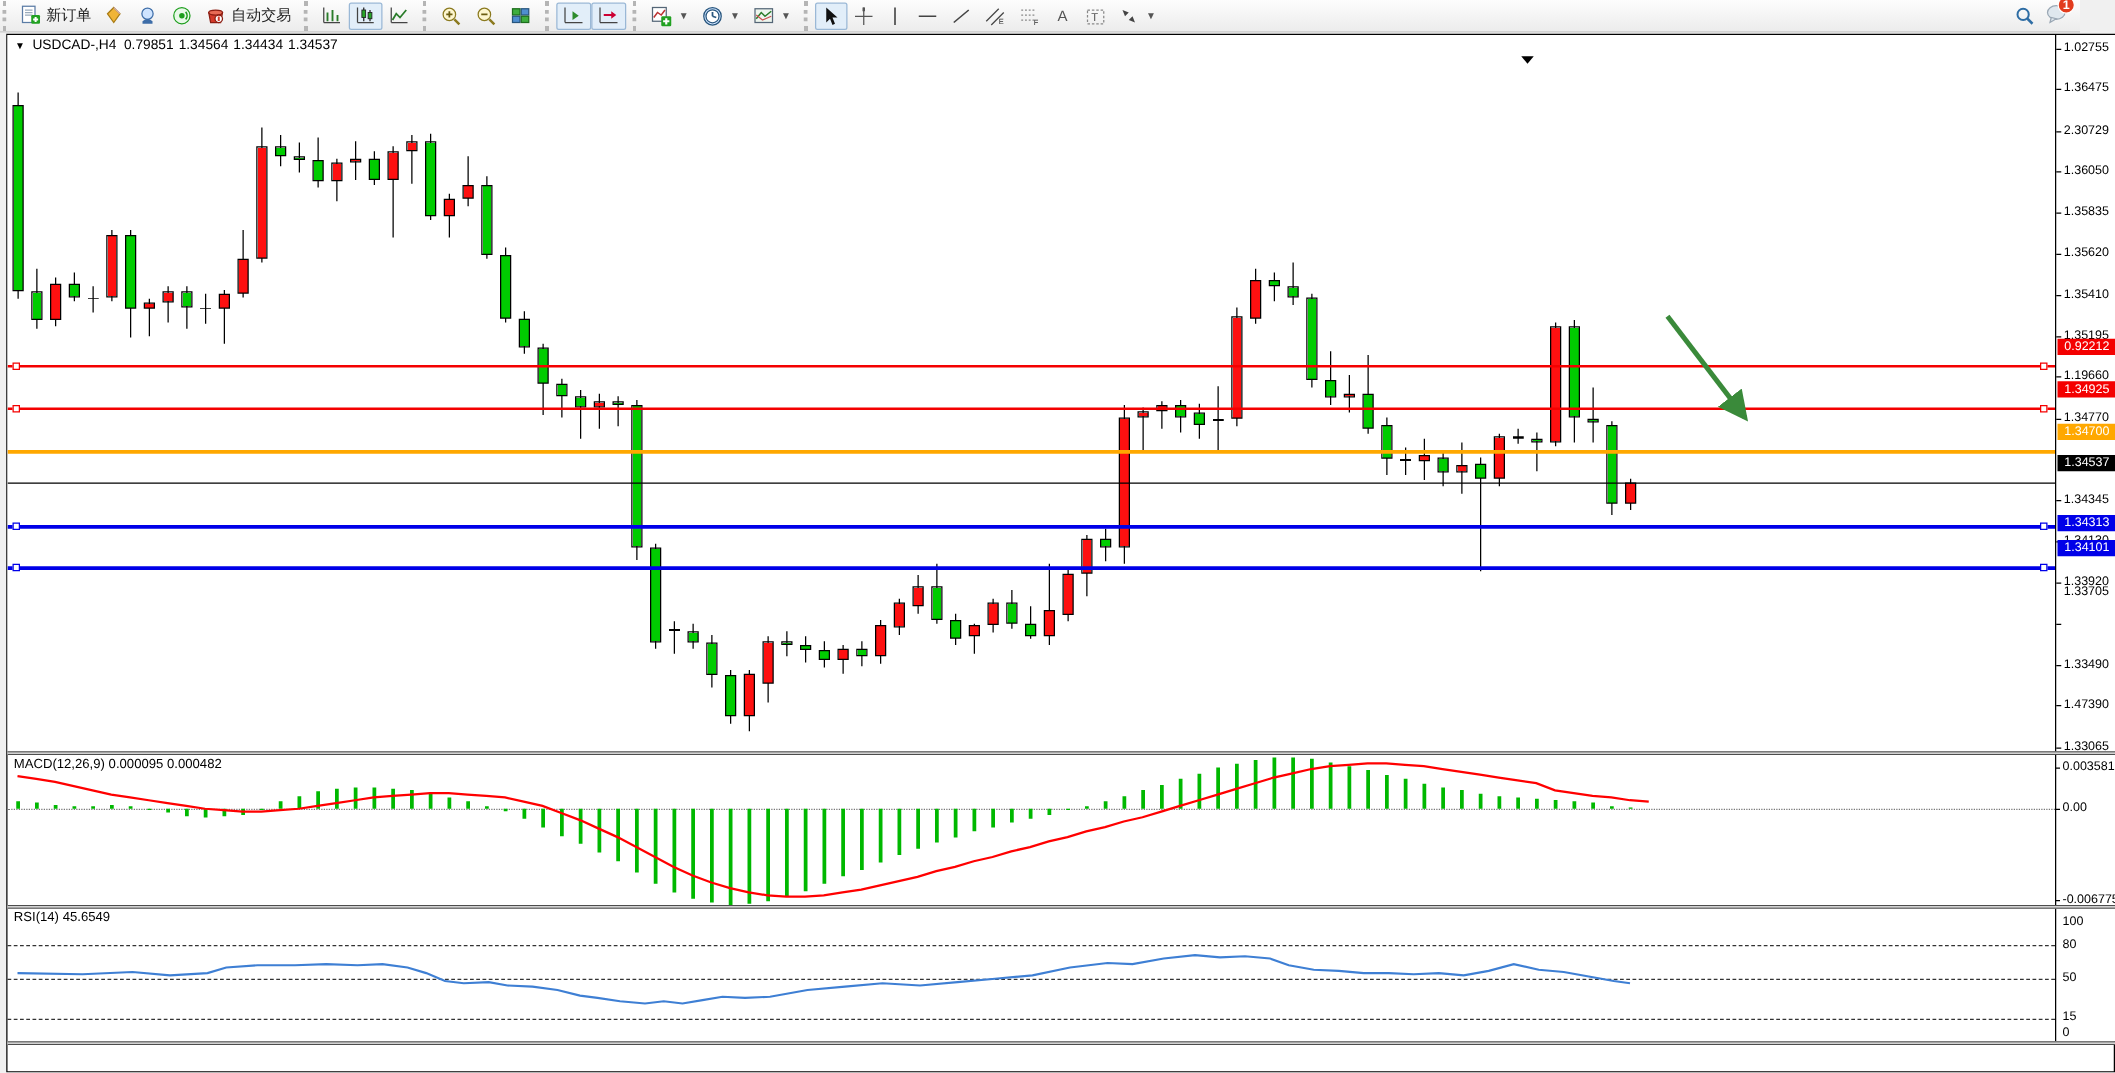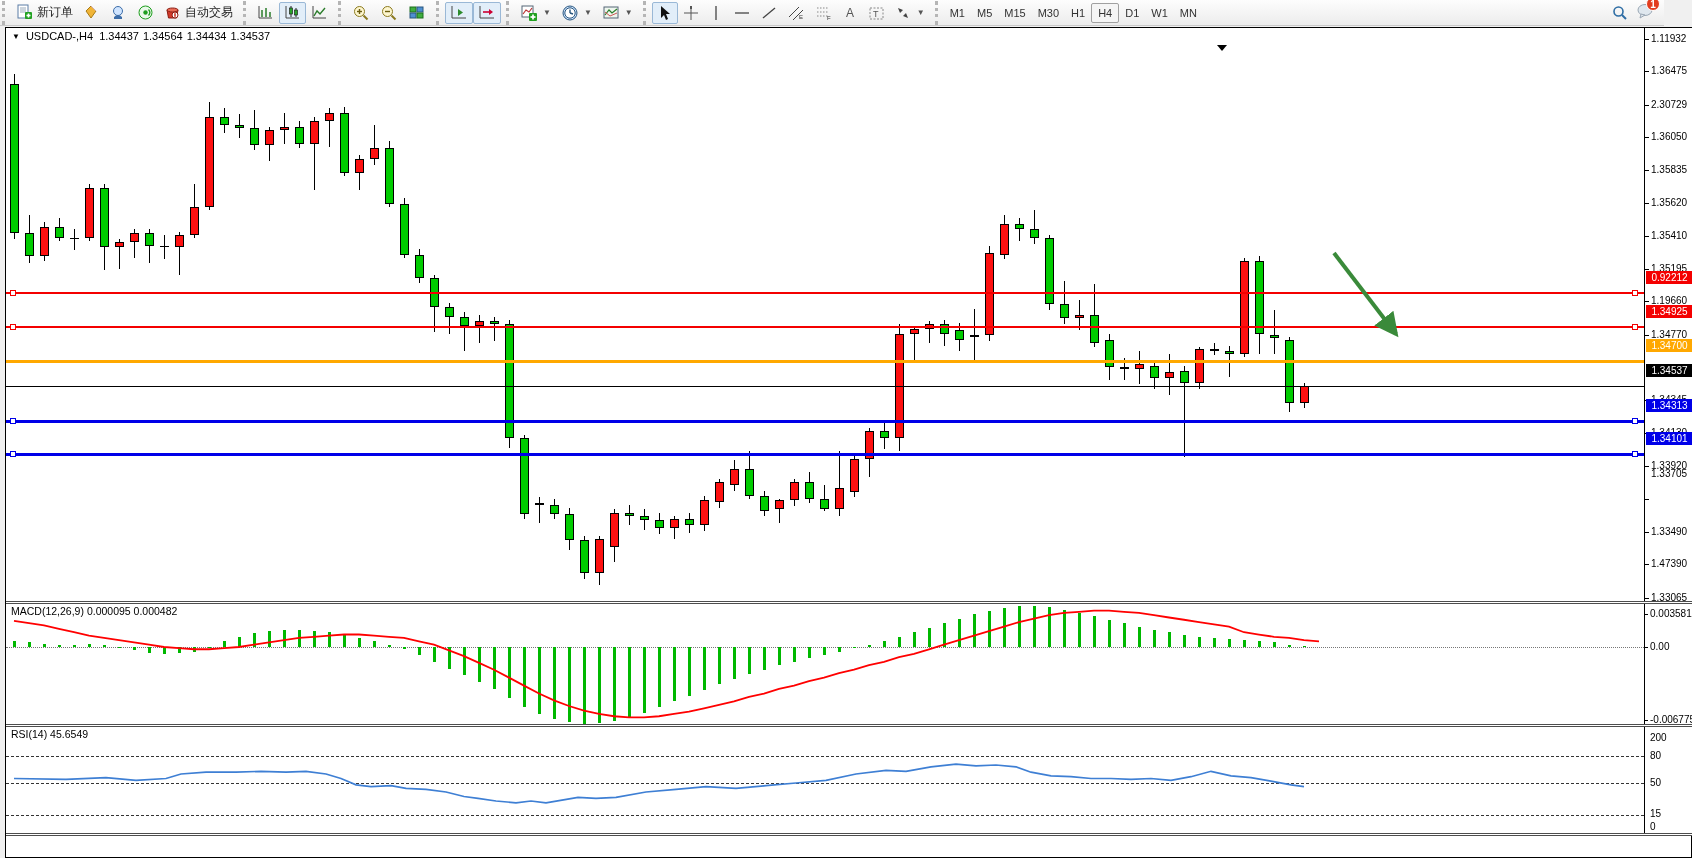--- a/index.html
+++ b/index.html
@@ -259,52 +259,41 @@
       </div>
       <div class="tbtn">
         <svg width="17" height="16" viewBox="0 0 17 16">
             <path d="M3 3 L8 5 L5 8 Z" fill="#444"></path>
             <path d="M13 13 L8 11 L11 8 Z" fill="#444"></path>
           </svg>
         <span class="caret">▼</span>
       </div>
     </div>
 
-    <div class="tgroup" id="tf-group">
-        <div class="tf-btn">M1</div>
-        <div class="tf-btn">M5</div>
-        <div class="tf-btn">M15</div>
-        <div class="tf-btn">M30</div>
-        <div class="tf-btn">H1</div>
-        <div class="tf-btn sel">H4</div>
-        <div class="tf-btn">D1</div>
-        <div class="tf-btn">W1</div>
-        <div class="tf-btn">MN</div>
-      </div>
 
     <div id="toolbar-right">
       <svg width="16" height="16" viewBox="0 0 16 16">
           <circle cx="6.5" cy="6.5" r="4.5" fill="none" stroke="#2e6da4" stroke-width="1.6"></circle>
           <line x1="10" y1="10" x2="14" y2="14" stroke="#2e6da4" stroke-width="2"></line>
         </svg>
       <div style="position:relative">
         <svg width="18" height="16" viewBox="0 0 18 16">
             <ellipse cx="9" cy="7" rx="7" ry="5.5" fill="#dfe7ee" stroke="#9aa7b4"></ellipse>
             <path d="M5 11 L4 15 L9 12 Z" fill="#dfe7ee" stroke="#9aa7b4"></path>
           </svg>
         <div id="badge">1</div>
       </div>
     </div>
   </div>
 
   <div id="chart-window">
     <div id="title-strip">
       <span style="font-size:8px">▼</span>
       <span>USDCAD-,H4</span>
-      <span>1.34437</span>
+      <span>0.79851</span>
       <span style="margin-left:-2px">1.34564</span>
       <span style="margin-left:-2px">1.34434</span>
       <span style="margin-left:-2px">1.34537</span>
     </div>
     <div id="shift-marker" style="left:1211px; top:17px;"></div>
 
     <div id="plot">
         <div class="hline" style="left: 0px; top: 248px; width: 1638px; height: 2px; background: rgb(244, 0, 0);"></div>
         <div class="handle" style="left: 4px; top: 246px; border: 1.5px solid rgb(244, 0, 0);"></div>
         <div class="handle" style="left: 1626px; top: 246px; border: 1.5px solid rgb(244, 0, 0);"></div>
@@ -489,21 +478,21 @@
         <div class="candle-body" style="left: 1249px; top: 217px; height: 73px; background: padding-box rgb(0, 204, 0); border-width: 1px;"></div>
         <div class="candle-wick" style="left: 1268px; top: 266px; height: 44px;"></div>
         <div class="candle-body" style="left: 1264px; top: 291px; height: 3px; background: padding-box rgb(0, 204, 0); border-width: 1px;"></div>
         <div class="candle-wick" style="left: 1283px; top: 293px; height: 75px;"></div>
         <div class="candle-body" style="left: 1279px; top: 296px; height: 63px; background: padding-box rgb(0, 204, 0); border-width: 1px;"></div>
         <div class="candle-wick" style="left: 1298px; top: 339px; height: 25px;"></div>
         <div class="candle-body" style="left: 1294px; top: 342px; height: 17px; background: padding-box rgb(254, 16, 16); border-width: 1px;"></div>
       </div>
     <div id="axis-col">
         <div class="tick-mark" style="top: 11px;"></div>
-        <div class="tick-label" style="top: 5px;">1.11932</div>
+        <div class="tick-label" style="top: 5px;">1.02755</div>
         <div class="tick-mark" style="top: 43px;"></div>
         <div class="tick-label" style="top: 37px;">1.36475</div>
         <div class="tick-mark" style="top: 77px;"></div>
         <div class="tick-label" style="top: 71px;">2.30729</div>
         <div class="tick-mark" style="top: 109px;"></div>
         <div class="tick-label" style="top: 103px;">1.36050</div>
         <div class="tick-mark" style="top: 142px;"></div>
         <div class="tick-label" style="top: 136px;">1.35835</div>
         <div class="tick-mark" style="top: 175px;"></div>
         <div class="tick-label" style="top: 169px;">1.35620</div>
@@ -526,21 +515,21 @@
         <div class="tick-mark" style="top: 504px;"></div>
         <div class="tick-label" style="top: 498px;">1.33490</div>
         <div class="tick-mark" style="top: 536px;"></div>
         <div class="tick-label" style="top: 530px;">1.47390</div>
         <div class="tick-mark" style="top: 570px;"></div>
         <div class="tick-label" style="top: 564px;">1.33065</div>
         <div class="price-tag" style="top: 243px; background: rgb(244, 0, 0); z-index: 9;">0.92212</div>
         <div class="price-tag" style="top: 277px; background: rgb(244, 0, 0); z-index: 9;">1.34925</div>
         <div class="price-tag" style="top: 311px; background: rgb(255, 168, 0); z-index: 9;">1.34700</div>
         <div class="price-tag" style="top: 336px; background: rgb(0, 0, 0); z-index: 9;">1.34537</div>
-        <div class="price-tag" style="top: 371px; background: rgb(0, 0, 232); z-index: 9;">1.34313</div>
+        <div class="price-tag" style="top: 384px; background: rgb(0, 0, 232); z-index: 9;">1.34313</div>
         <div class="price-tag" style="top: 404px; background: rgb(0, 0, 232); z-index: 9;">1.34101</div>
       </div>
 
     <div class="sep" style="top:573px"></div>
     <div class="panel-label" style="top:577px">
       <span>MACD(12,26,9)</span>
       <span>0.000095</span>
       <span>0.000482</span>
     </div>
     <div class="sep" style="top:696px"></div>
@@ -646,21 +635,21 @@
         <div class="tick-mark" style="position: absolute; left: 1638px; top: 619px;"></div>
         <div style="position: absolute; left: 1644px; top: 613px; font-size: 10px;">0.00</div>
         <div class="tick-mark" style="position: absolute; left: 1638px; top: 692px;"></div>
         <div style="position: absolute; left: 1644px; top: 686px; font-size: 10px;">-0.006775</div>
         <div style="position: absolute; left: 0px; top: 728px; width: 1638px; height: 1px; border-top: 1px dashed rgb(51, 51, 51);"></div>
         <div style="position: absolute; left: 0px; top: 755px; width: 1638px; height: 1px; border-top: 1px dashed rgb(51, 51, 51);"></div>
         <div style="position: absolute; left: 0px; top: 786.5px; width: 1638px; height: 1px; border-top: 1px dashed rgb(51, 51, 51);"></div>
         <svg class="layer" width="1687" height="831">
           <polyline points="8,750.5 60,751.4 100,749.6 130,752.3 160,750.5 175,746 200,744.2 230,744.2 255,743.3 280,744.2 300,743.3 320,746 335,750.5 350,756.8 365,758.6 385,757.7 400,760.4 420,761.3 440,764 458,768.5 472,770.3 490,773 510,774.8 525,773 540,774.8 556,772.1 572,769.4 590,770.3 610,769.4 640,764 670,761.3 700,758.6 730,760.4 760,757.7 790,755 820,752.3 850,746 880,742.4 900,743.3 925,738.8 950,736.1 970,737.9 990,737 1010,738.8 1025,744.2 1045,747.8 1065,748.7 1085,750.5 1105,750.5 1125,751.4 1145,750.5 1165,752.3 1185,748.7 1205,743.3 1225,747.8 1245,749.6 1265,753.2 1285,756.8 1298,758.6" fill="none" stroke="#3e7fd4" stroke-width="1.7"></polyline>
         </svg>
-        <div style="position: absolute; left: 1644px; top: 704px; font-size: 10px;">200</div>
+        <div style="position: absolute; left: 1644px; top: 704px; font-size: 10px;">100</div>
         <div style="position: absolute; left: 1644px; top: 722px; font-size: 10px;">80</div>
         <div style="position: absolute; left: 1644px; top: 749px; font-size: 10px;">50</div>
         <div style="position: absolute; left: 1644px; top: 780px; font-size: 10px;">15</div>
         <div style="position: absolute; left: 1644px; top: 793px; font-size: 10px;">0</div>
         <svg class="layer" width="1687" height="831">
           <defs>
             <marker id="ah" markerWidth="7" markerHeight="7" refX="5" refY="3" orient="auto">
               <path d="M0,0 L6,3 L0,6 Z" fill="#3a8a3a"></path>
             </marker>
           </defs>

